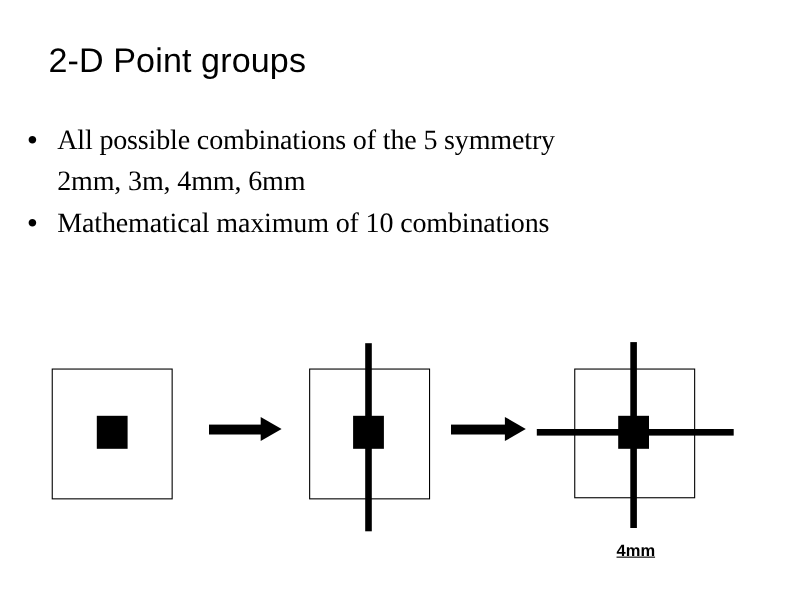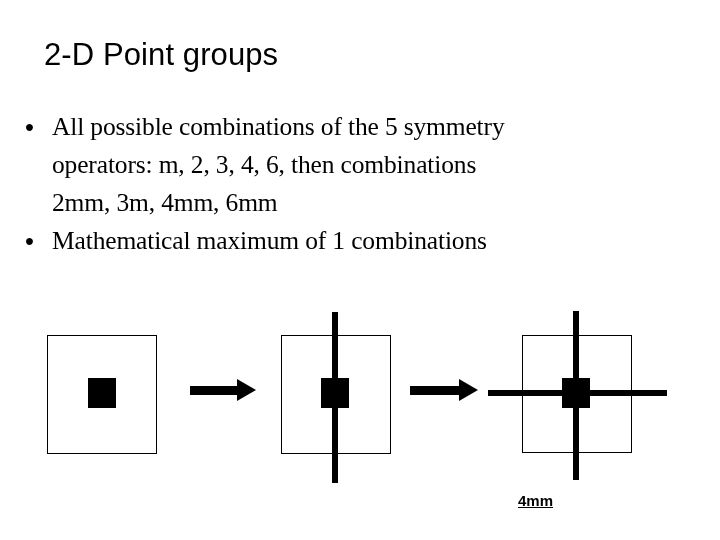--- a/index.html
+++ b/index.html
@@ -120,50 +120,49 @@
     width: 0;
     height: 0;
     border-top: 11px solid transparent;
     border-bottom: 11px solid transparent;
     border-left: 19px solid #000000;
   }
 
   
   .fig-caption {
     position: absolute;
-    text-align: left;
+    text-align: center;
     font-size: 15px;
     font-weight: 700;
     line-height: 18px;
     white-space: nowrap;
     text-decoration: underline;
   }
 </style>
 </head>
 <body>
 
 <div id="slide">
 
   <div id="slide-title">2-D Point groups</div>
 
   <div id="body-list">
 
     <div class="bullet-item">
       <span class="bullet-glyph">•</span>
       <span class="bullet-text">
         <span class="bullet-line">All possible combinations of the 5 symmetry</span>
-        <span class="bullet-line">operators: m, 2, 3, 4, 6, then combinations</span>
         <span class="bullet-line">2mm, 3m, 4mm, 6mm</span>
       </span>
     </div>
 
     <div class="bullet-item">
       <span class="bullet-glyph">•</span>
       <span class="bullet-text">
-        <span class="bullet-line">Mathematical maximum of 1 combinations</span>
+        <span class="bullet-line">Mathematical maximum of 10 combinations</span>
       </span>
     </div>
 
   </div>
 
   <div id="figure-row">
 
     <div class="fig-panel">
       <div class="fig-box" style="left:47px; top:335px; width:110px; height:119px;"></div>
       <div class="motif" style="left:88px; top:378px; width:28px; height:30px;"></div>

